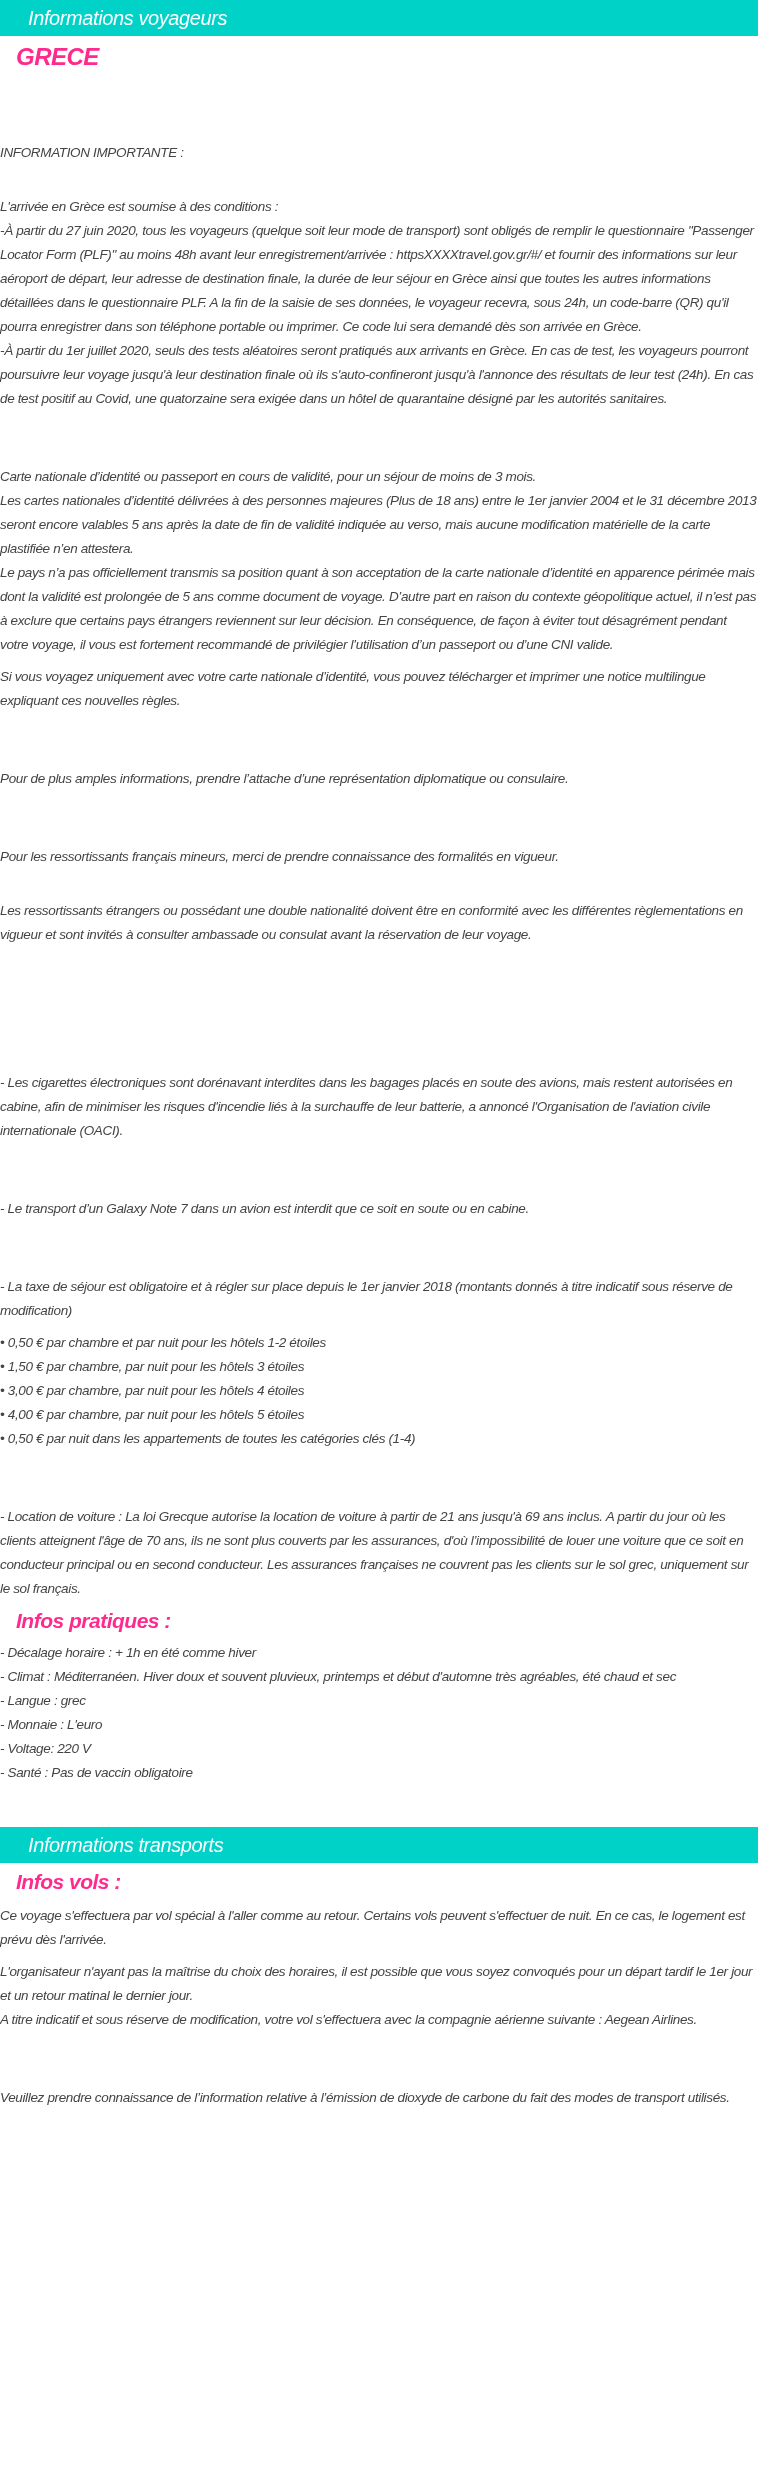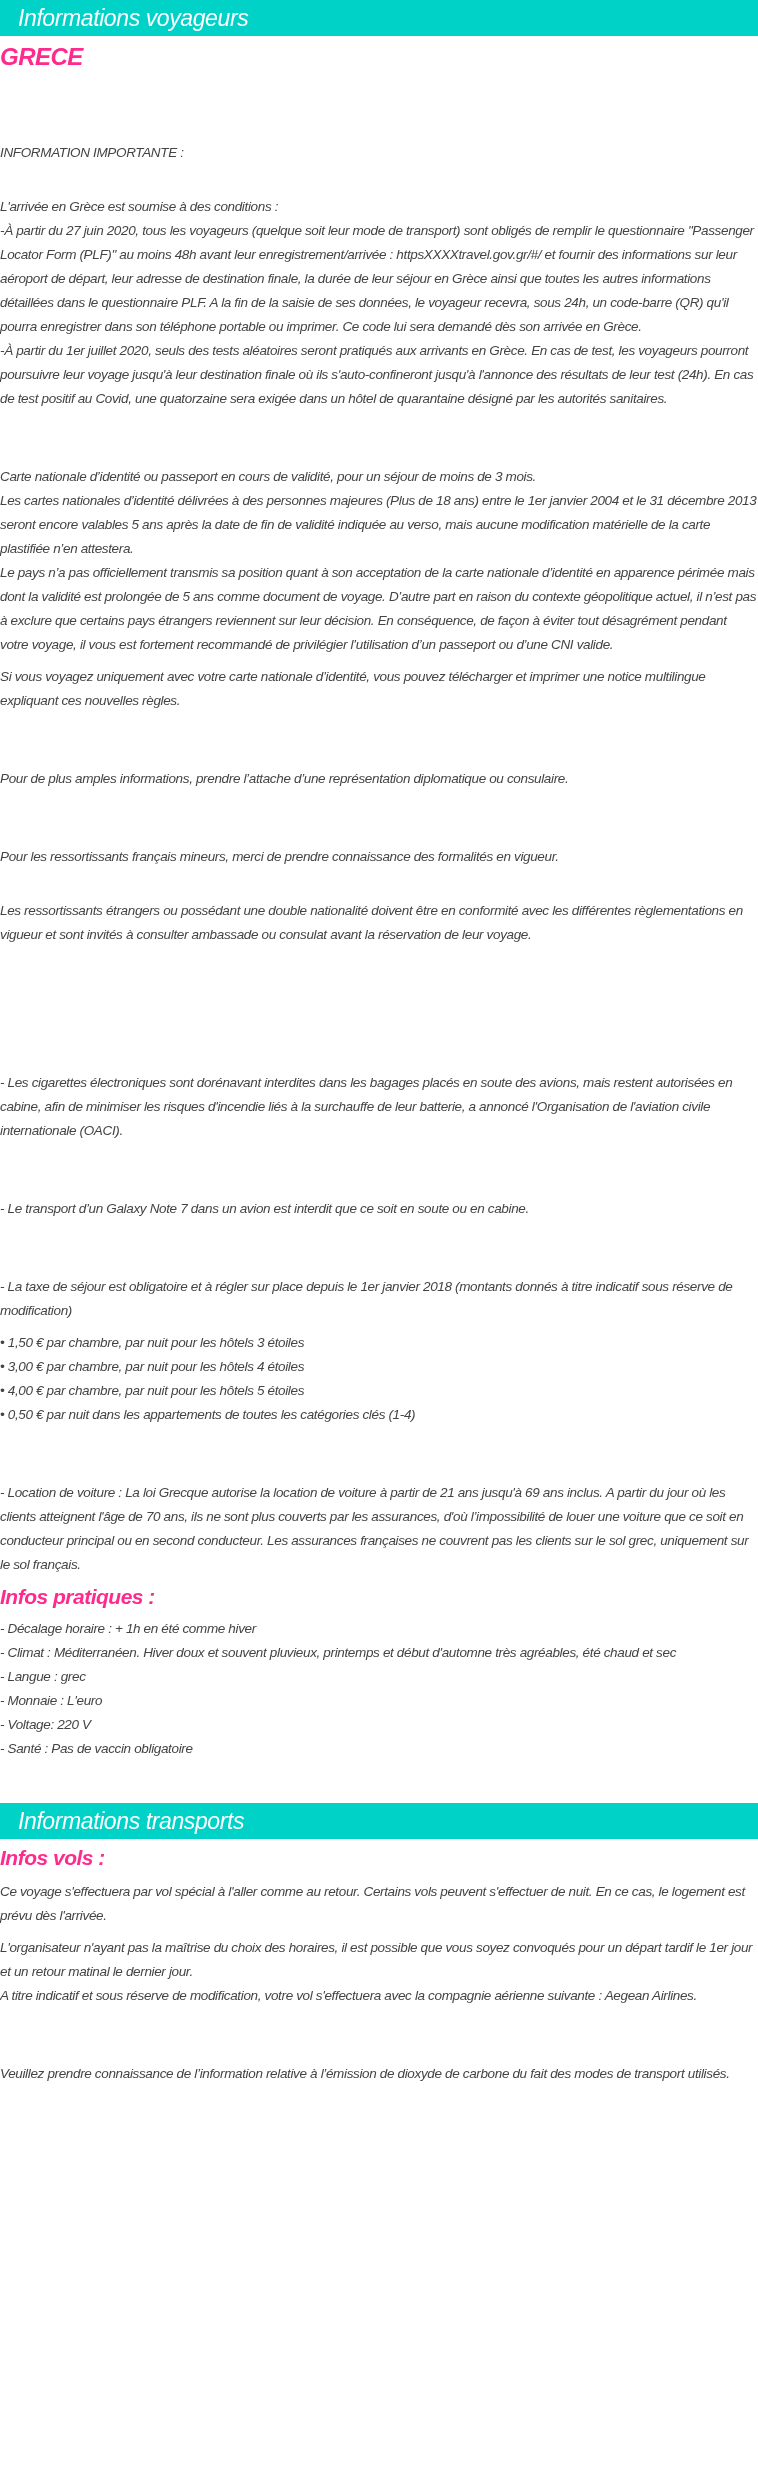--- a/index.html
+++ b/index.html
@@ -9,30 +9,31 @@
       font-style: italic;
       color: #444444;
       font-size: 13.5px;
       line-height: 24px;
       letter-spacing: -0.35px;
     }
     .section-bar {
       background: #00D2C8;
       color: #ffffff;
       height: 36px;
-      padding-left: 18px;
-      font-size: 23px;
+      padding-left: 28px;
+      font-size: 20px;
       line-height: 36px;
       font-style: italic;
       letter-spacing: -0.4px;
     }
     .pink-title {
       color: #FF2A8E;
       font-weight: bold;
       letter-spacing: -0.5px;
+      padding-left: 16px;
     }
     .country { font-size: 24px; line-height: 28px; margin-top: 7px; }
     .subtitle { font-size: 21px; line-height: 28px; }
     p { margin: 0; }
     .gap-s { height: 16px; }
     .gap-m { height: 30px; }
     .gap-l { height: 54px; }
     .gap-xl { height: 62px; }
     .bullets { list-style: none; }
     .bullets li::before { content: "\2022\00a0"; }
@@ -64,20 +65,21 @@
   <p>Les ressortissants étrangers ou possédant une double nationalité doivent être en conformité avec les différentes règlementations en vigueur et sont invités à consulter ambassade ou consulat avant la réservation de leur voyage.</p>
   <div class="gap-xl"></div>
   <div class="gap-xl"></div>
   <p>- Les cigarettes électroniques sont dorénavant interdites dans les bagages placés en soute des avions, mais restent autorisées en cabine, afin de minimiser les risques d'incendie liés à la surchauffe de leur batterie, a annoncé l'Organisation de l'aviation civile internationale (OACI).</p>
   <div class="gap-l"></div>
   <p>- Le transport d’un Galaxy Note 7 dans un avion est interdit que ce soit en soute ou en cabine.</p>
   <div class="gap-l"></div>
   <p>- La taxe de séjour est obligatoire et à régler sur place depuis le 1er janvier 2018 (montants donnés à titre indicatif sous réserve de modification)</p>
   <div style="height:8px"></div>
   <ul class="bullets">
+    <li>0,50 € par chambre et par nuit pour les hôtels 1-2 étoiles</li>
     <li>1,50 € par chambre, par nuit pour les hôtels 3 étoiles</li>
     <li>3,00 € par chambre, par nuit pour les hôtels 4 étoiles</li>
     <li>4,00 € par chambre, par nuit pour les hôtels 5 étoiles</li>
     <li>0,50 € par nuit dans les appartements de toutes les catégories clés (1-4)</li>
   </ul>
   <div class="gap-l"></div>
   <p>- Location de voiture :  La loi Grecque autorise la location de voiture à partir de 21 ans jusqu'à 69 ans inclus. A partir du jour où les clients atteignent l'âge de 70 ans, ils ne sont plus couverts par les assurances, d'où l’impossibilité de louer une voiture que ce soit en conducteur principal ou en second conducteur. Les assurances françaises ne couvrent pas les clients sur le sol grec, uniquement sur le sol français.</p>
 </div>
 
 <div style="margin-top:6px;">

